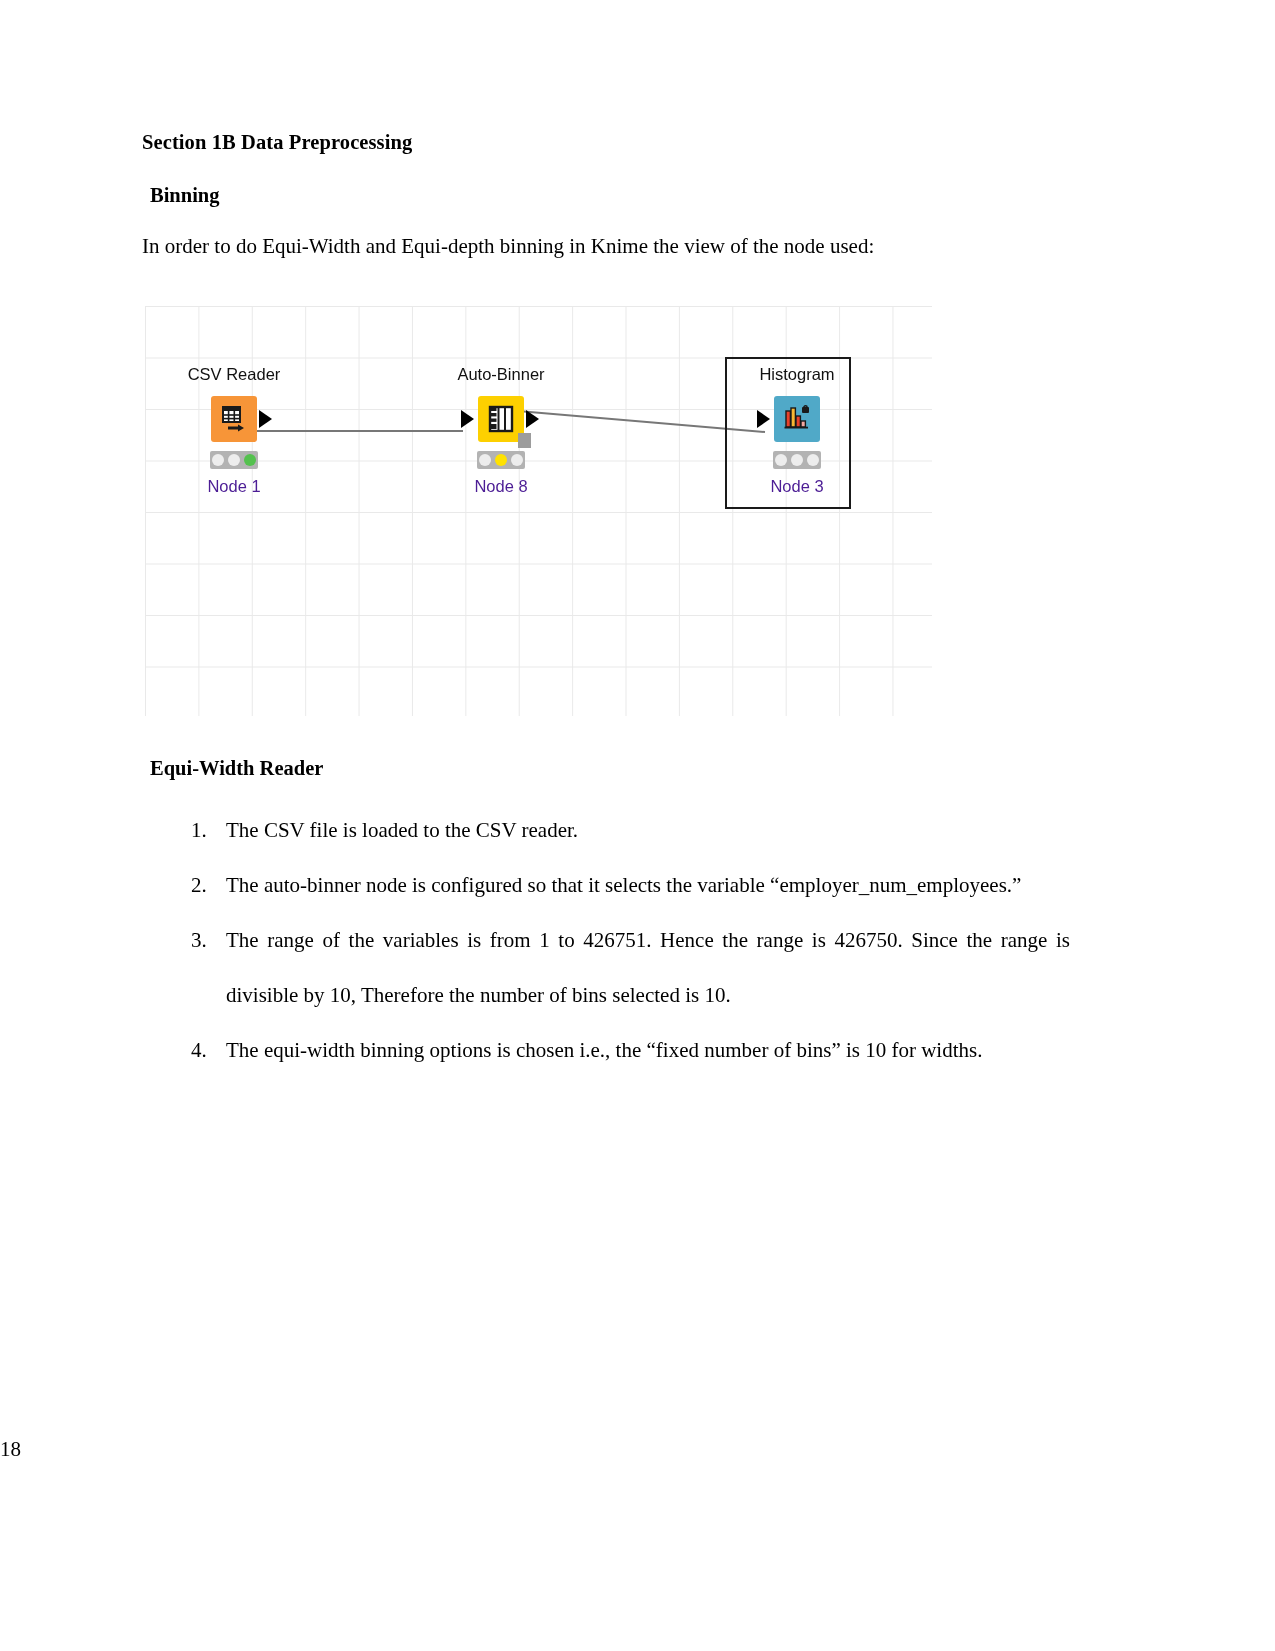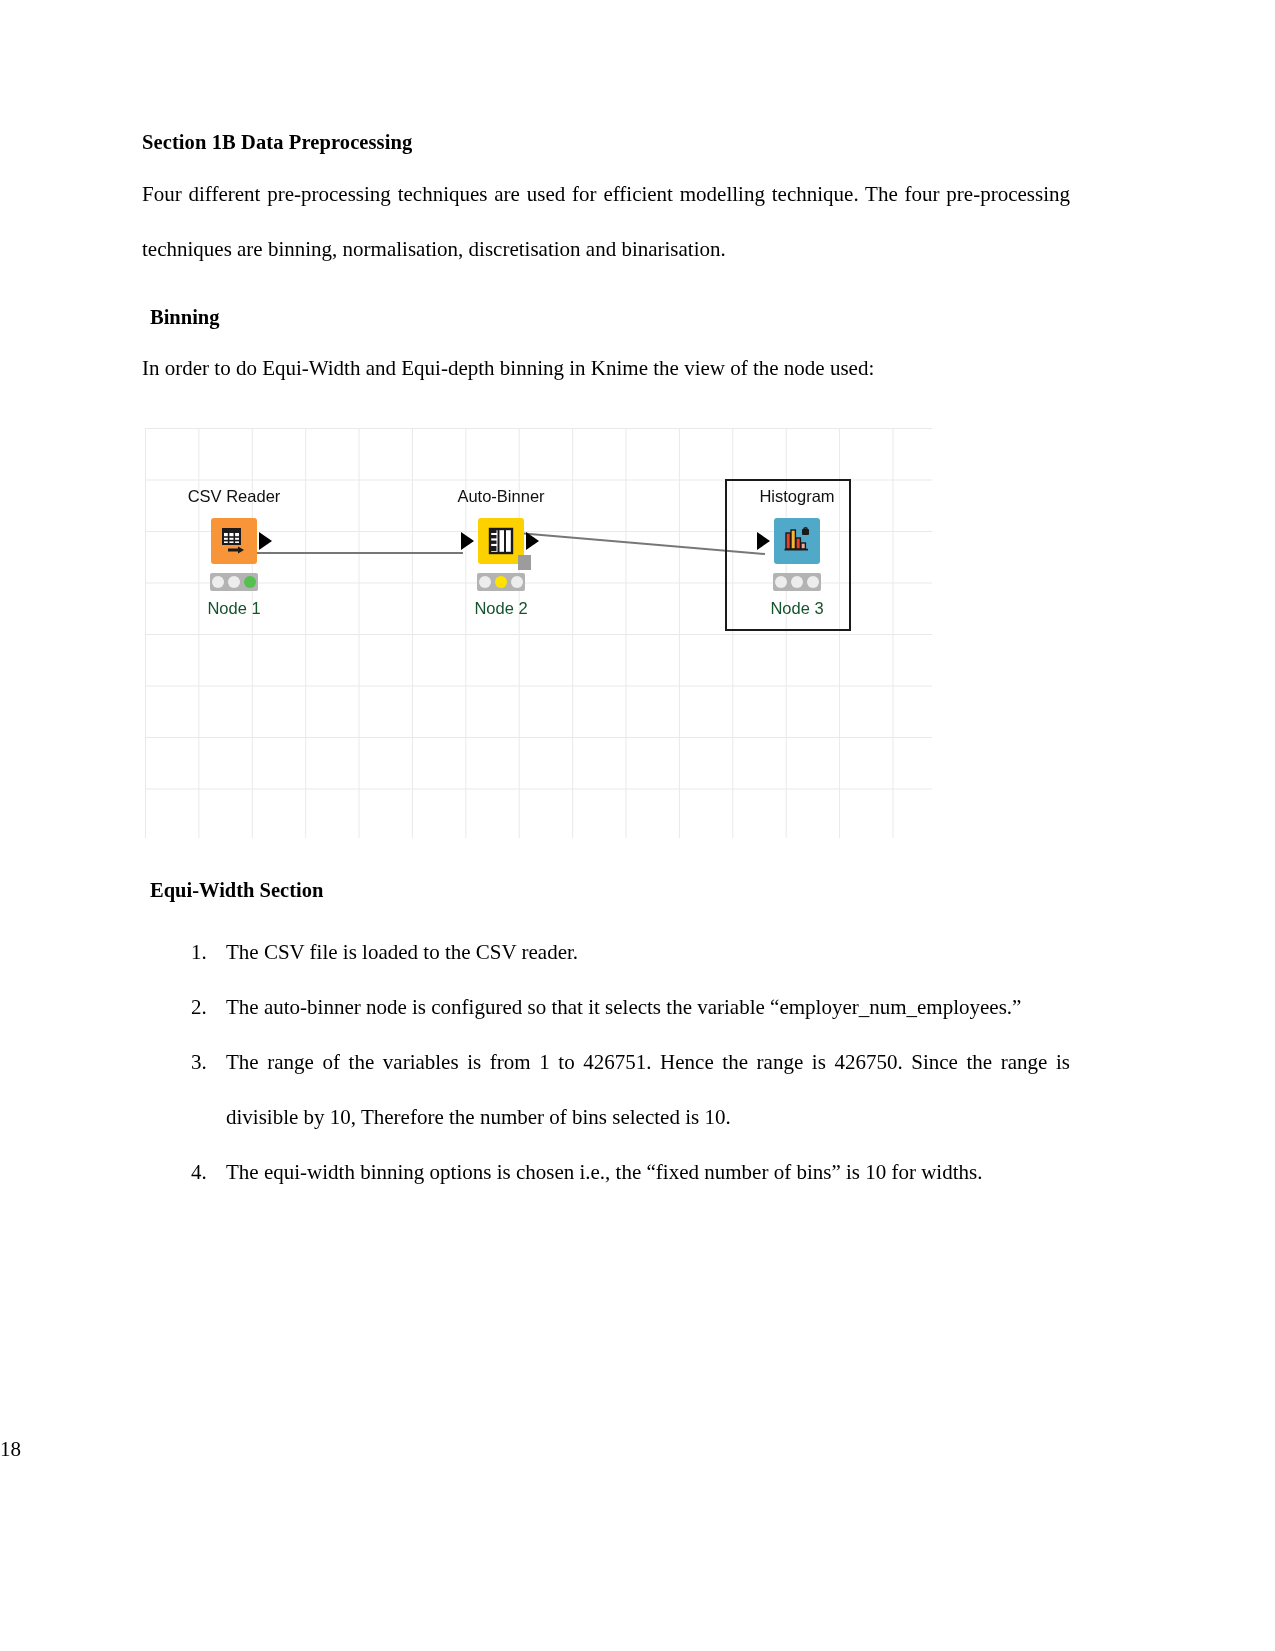--- a/index.html
+++ b/index.html
@@ -150,21 +150,21 @@
     position: absolute;
     left: 50%;
     top: 50%;
     transform: translate(-50%, -50%);
     width: 0; height: 0;
   }
 
   .node-label {
     font-family: "Liberation Sans", "DejaVu Sans", sans-serif;
     font-size: 16.5px;
-    color: #14532d;
+    color: #4c1d95;
     margin-top: 9px;
     line-height: 1;
   }
 
   .selection-frame {
     position: absolute;
     border: 2px solid #1a1a1a;
     pointer-events: none;
   }
 
@@ -201,21 +201,20 @@
 </style>
 </head>
 <body>
 
 <div class="page">
 
   <div class="content">
 
     <h2 class="section-heading">Section 1B Data Preprocessing</h2>
 
-    <p class="body-para">Four different pre-processing techniques are used for efficient modelling technique. The four pre-processing techniques are binning, normalisation, discretisation and binarisation.</p>
 
     <h3 class="sub-heading">Binning</h3>
 
     <p class="body-para no-justify">In order to do Equi-Width and Equi-depth binning in Knime the view of the node used:</p>
 
     <div class="figure">
       <div class="grid-canvas"></div>
 
       <svg class="connector-svg" width="787" height="410">
 
@@ -265,21 +264,21 @@
             </svg>
             <span class="port-out"></span>
             <span class="flowvar-port"></span>
           </div>
         </div>
         <div class="status-lamp">
           <span class="lamp"></span>
           <span class="lamp yellow"></span>
           <span class="lamp"></span>
         </div>
-        <div class="node-label">Node 2</div>
+        <div class="node-label">Node 8</div>
       </div>
 
       <div class="node" style="left:592px; top:60px;">
         <div class="selection-frame" style="left:-12px; top:-9px; width:122px; height:148px;"></div>
         <div class="node-title">Histogram</div>
         <div class="node-icon-row">
           <div class="node-box hist">
             <span class="port-in"></span>
             <svg width="30" height="28" viewBox="0 0 30 28">
               <rect x="4" y="6" width="4.4" height="16" fill="#e7412a" stroke="#1a1a1a" stroke-width="1.4"></rect>
@@ -299,21 +298,21 @@
           <svg class="warn-tri" width="26" height="24" viewBox="0 0 26 24">
             <path d="M13 1 L25 22 L1 22 Z" fill="#ffd21e" stroke="#1a1a1a" stroke-width="1.6" stroke-linejoin="round"></path>
             <rect x="11.7" y="7.5" width="2.6" height="8" fill="#1a1a1a"></rect>
             <rect x="11.7" y="17" width="2.6" height="2.6" fill="#1a1a1a"></rect>
           </svg>
         </div>
         <div class="node-label">Node 3</div>
       </div>
     </div>
 
-    <h3 class="sub-heading" style="margin-top:40px;">Equi-Width Section</h3>
+    <h3 class="sub-heading" style="margin-top:40px;">Equi-Width Reader</h3>
 
 
     <ol class="steps">
       <li>The CSV file is loaded to the CSV reader.</li>
       <li>The auto-binner node is configured so that it selects the variable “employer_num_employees.”</li>
       <li>The range of the variables is from 1 to 426751. Hence the range is 426750. Since the range is divisible by 10, Therefore the number of bins selected is 10.</li>
       <li>The equi-width binning options is chosen i.e., the “fixed number of bins” is 10 for widths.</li>
     </ol>
 
   </div>

